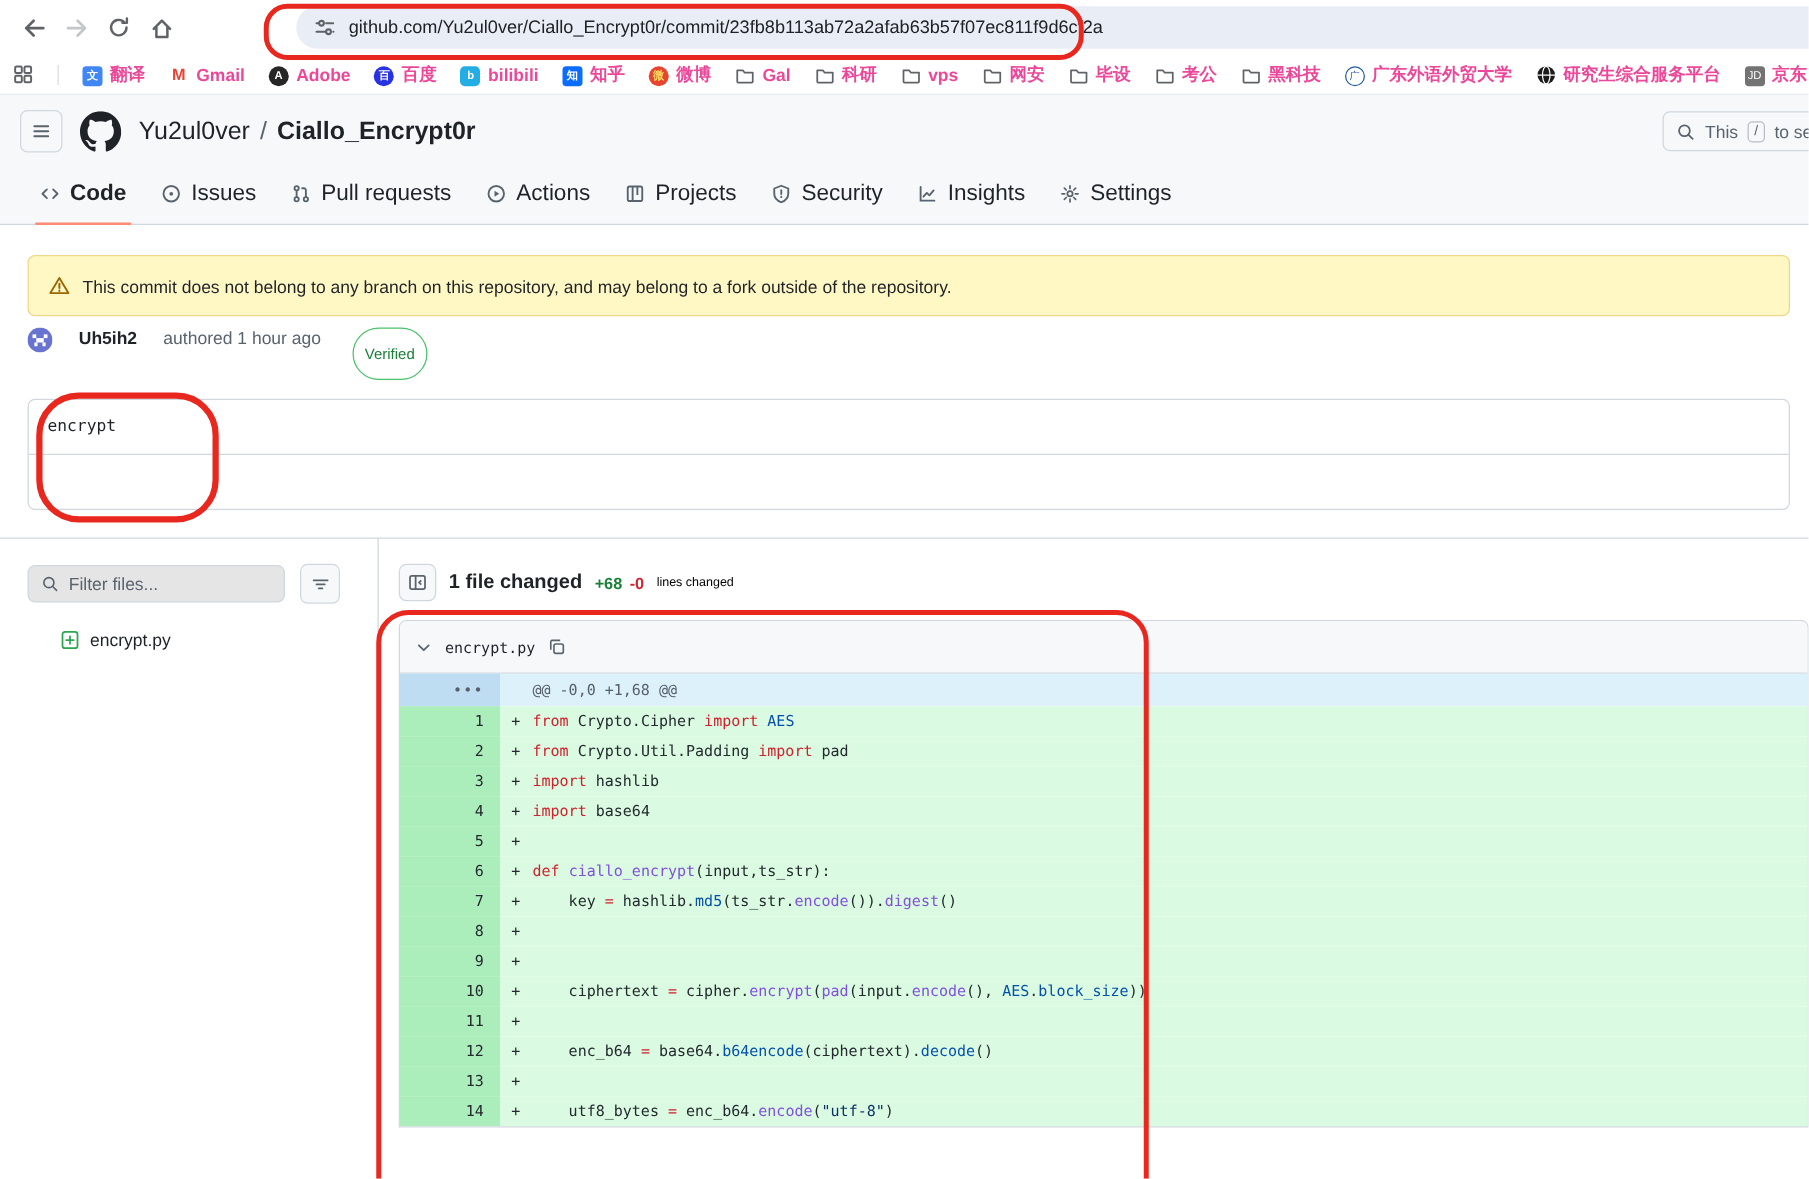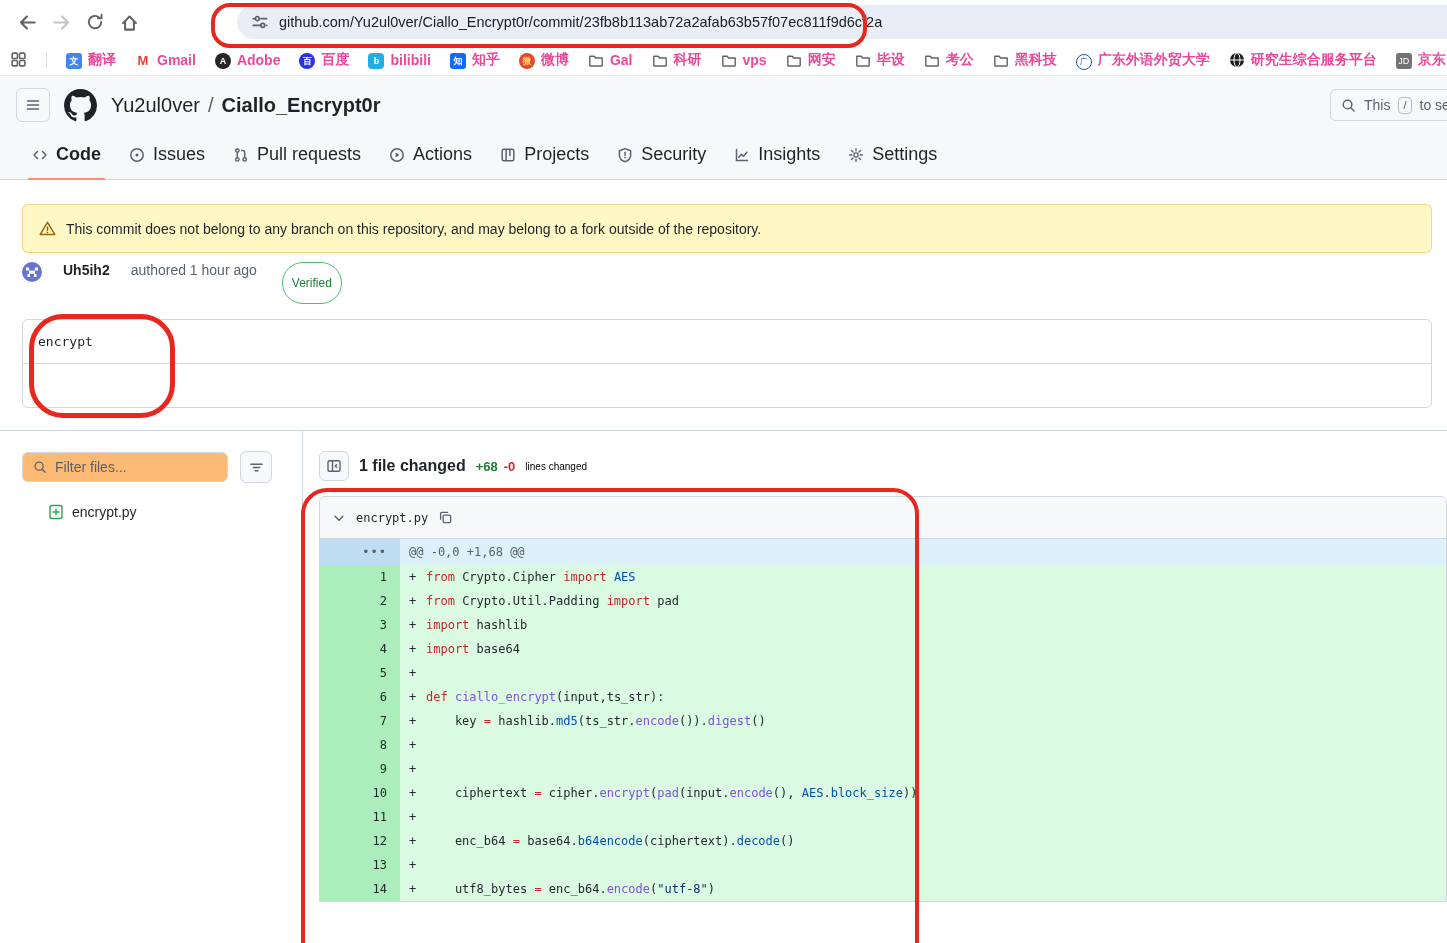--- a/index.html
+++ b/index.html
@@ -52,41 +52,41 @@
   .msg-line{height:43px;display:flex;align-items:center;padding:0 15px;
             font-family:"DejaVu Sans Mono",monospace;font-size:13px;}
   .msg-line.first{border-bottom:1px solid #d0d7de;}
   .anno-msg{left:6px;top:-6px;width:136px;height:94px;border-radius:34px;border-width:5px;}
   .full-divider{margin:22px -22px 0;border-top:1px solid #d0d7de;}
 
   .columns{display:flex;align-items:stretch;min-height:462px;}
   .sidebar{width:280px;flex:0 0 auto;border-right:1px solid #d0d7de;padding-top:20px;}
   .filter-row{display:flex;align-items:center;gap:12px;}
   .filter-input{width:206px;height:30px;border:1px solid #d0d7de;border-radius:6px;display:flex;align-items:center;
-                gap:8px;padding:0 10px;color:#59636e;font-size:14px;background:#fdba74;box-sizing:border-box;}
+                gap:8px;padding:0 10px;color:#59636e;font-size:14px;background:#e5e5e5;box-sizing:border-box;}
   .filter-btn{width:30px;height:30px;border:1px solid #d0d7de;border-radius:6px;background:#f6f8fa;
               display:flex;align-items:center;justify-content:center;}
   .file-item{margin-top:21px;padding-left:26px;display:flex;align-items:center;gap:8px;font-size:14px;cursor:pointer;}
 
   .right-col{position:relative;flex:1;padding-top:20px;padding-left:16px;}
   .summary-row{display:flex;align-items:center;gap:10px;}
   .toggle-btn{width:28px;height:28px;border:1px solid #d0d7de;border-radius:6px;background:#f6f8fa;
               display:flex;align-items:center;justify-content:center;}
   .files-changed{font-weight:bold;font-size:16px;}
   .adds{color:#1a7f37;font-weight:bold;font-size:13px;}
   .dels{color:#d1242f;font-weight:bold;font-size:13px;margin-left:-4px;}
   .lines-changed{color:#000000;font-size:10px;}
 
   .diff-card{margin-top:15px;margin-right:-22px;border:1px solid #d0d7de;border-radius:6px 6px 0 0;overflow:hidden;background:#fff;}
   .diff-file-header{height:41px;background:#f6f8fa;border-bottom:1px solid #d0d7de;display:flex;align-items:center;gap:10px;padding:0 12px;}
   .diff-file-name{font-family:"DejaVu Sans Mono",monospace;font-size:12px;}
   .hunk-row{display:flex;height:26px;line-height:26px;font-family:"DejaVu Sans Mono",monospace;font-size:12px;background:var(--hunk-row);}
   .hunk-gutter{width:80px;flex:0 0 auto;background:var(--hunk-gutter);color:#57606a;text-align:right;padding-right:13px;
                box-sizing:border-box;letter-spacing:1px;cursor:pointer;}
-  .hunk-text{color:#57606a;padding-left:9px;}
+  .hunk-text{color:#57606a;padding-left:26px;}
   .diff-row{display:flex;height:24px;line-height:24px;font-family:"DejaVu Sans Mono",monospace;font-size:12px;background:var(--add-row);}
   .d-num{width:80px;flex:0 0 auto;background:var(--add-gutter);text-align:right;padding-right:13px;box-sizing:border-box;color:#24292f;cursor:pointer;}
   .d-plus{width:26px;flex:0 0 auto;padding-left:9px;box-sizing:border-box;color:#24292f;}
   .d-code{white-space:pre;color:#24292f;}
   .tok-k{color:var(--kw);} .tok-n{color:var(--nm);} .tok-f{color:var(--fn);} .tok-s{color:var(--str);} .tok-p{color:#24292f;}
   .anno-diff{left:-2px;top:57px;width:610px;height:620px;border-radius:26px;}
 </style>
 </head>
 <body>
 

